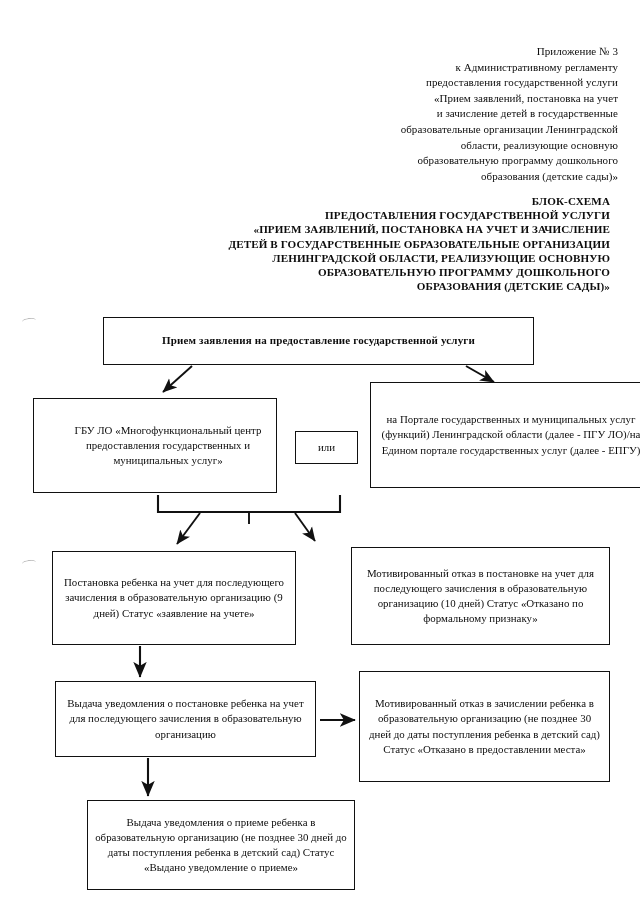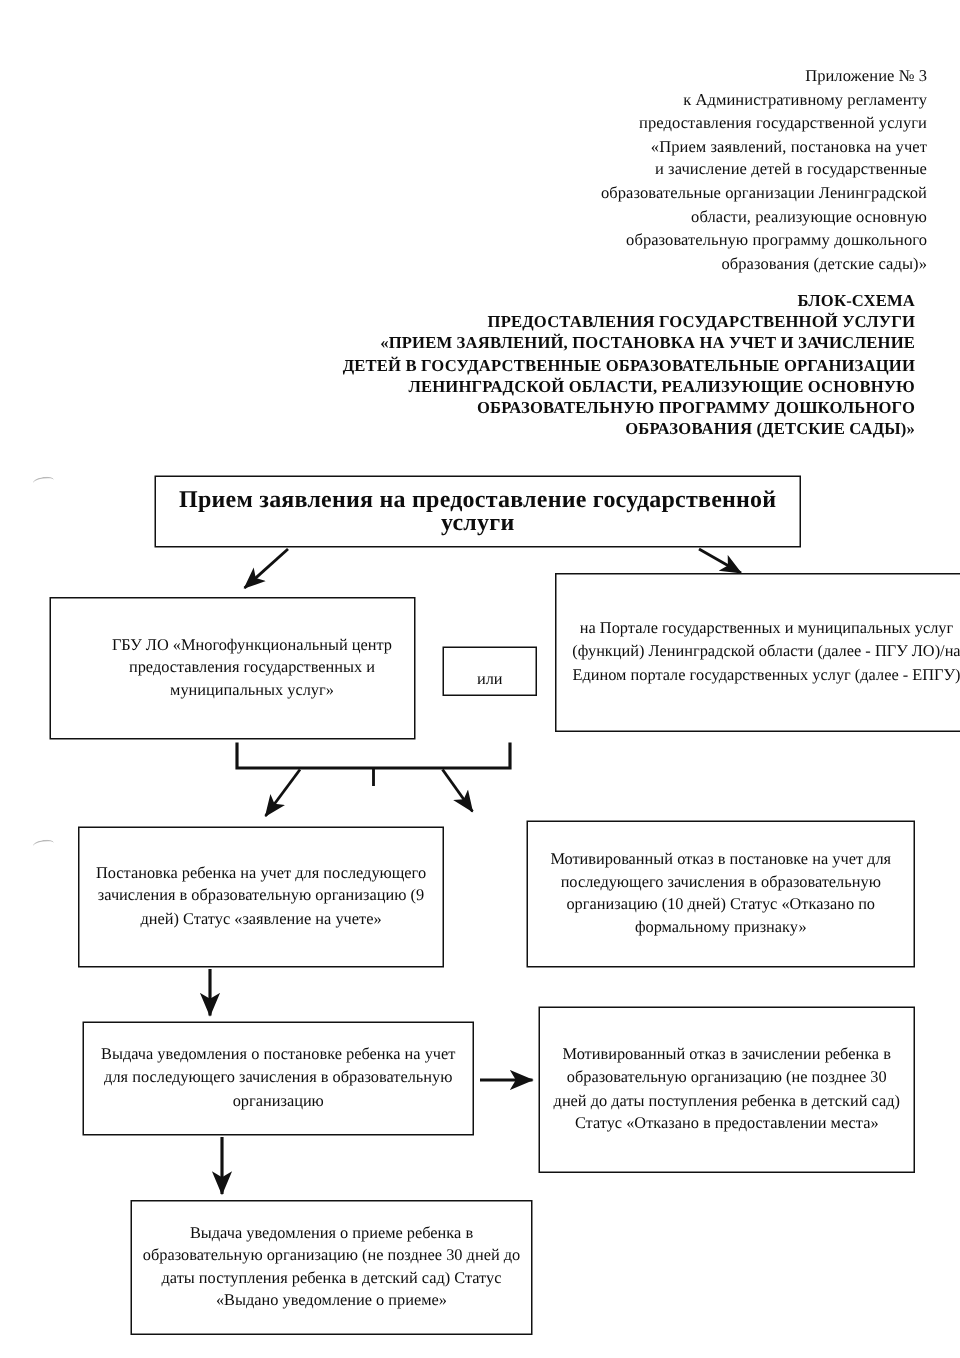--- a/index.html
+++ b/index.html
@@ -59,28 +59,28 @@
     align-items: center;
     justify-content: center;
     text-align: center;
     font-size: 10.9px;
     line-height: 15.2px;
     padding: 2px 6px;
   }
   .box .txt { width: 100%; }
   .box.bold {
     font-weight: bold;
-    font-size: 16px;
+    font-size: 11px;
     letter-spacing: 0.15px;
   }
 
   
   #box-intake      { left: 103px; top: 317px;  width: 431px; height: 48px; }
   #box-mfc         { left: 33px;  top: 398px;  width: 244px; height: 95px; padding-left: 32px; }
-  #box-or          { left: 295px; top: 431px;  width: 63px;  height: 33px; align-items: flex-end; }
+  #box-or          { left: 295px; top: 431px;  width: 63px;  height: 33px; }
   #box-portal      { left: 370px; top: 382px;  width: 282px; height: 106px; }
   #box-register    { left: 52px;  top: 551px;  width: 244px; height: 94px; }
   #box-refuse-reg  { left: 351px; top: 547px;  width: 259px; height: 98px; }
   #box-notify      { left: 55px;  top: 681px;  width: 261px; height: 76px; }
   #box-refuse-enrl { left: 359px; top: 671px;  width: 251px; height: 111px; }
   #box-admit       { left: 48px;  top: 800px;  width: 268px; height: 90px; margin-left: 39px; }
 
   
   #wires {
     position: absolute;

